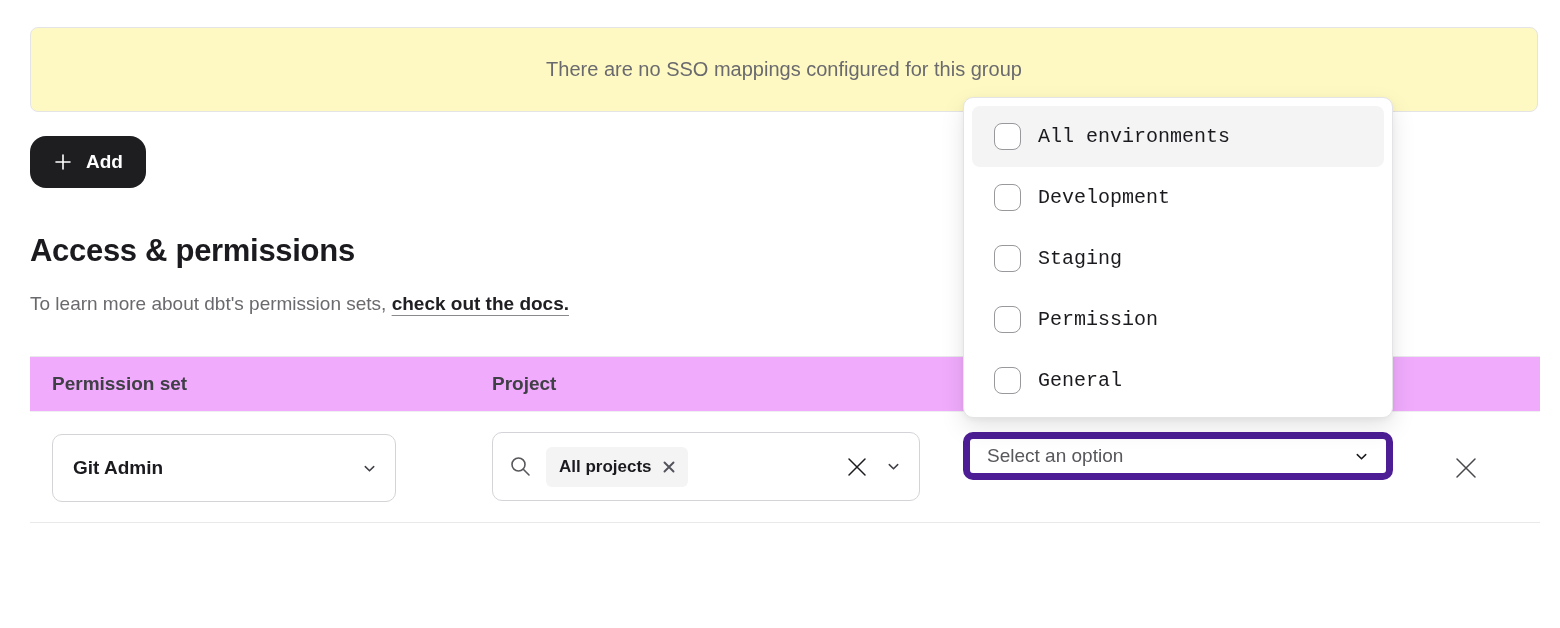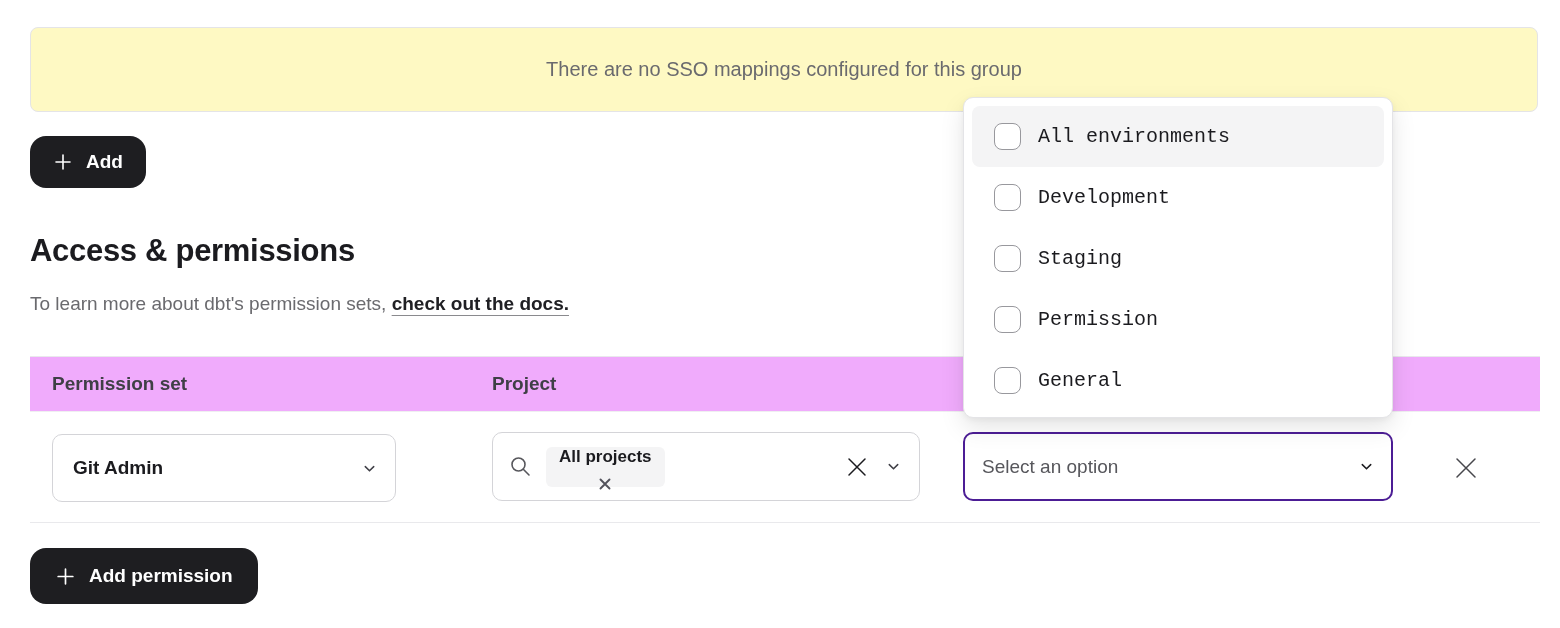--- a/index.html
+++ b/index.html
@@ -123,42 +123,41 @@
     flex: 1;
   }
   .select-project {
     left: 462px; top: 20px;
     width: 428px; height: 69px;
     padding: 0 18px 0 16px;
     gap: 14px;
   }
   .select-environment {
     left: 933px; top: 20px;
-    width: 430px; height: 69px;
-    border: 2px solid #4c1d95;
+    width: 430px; height: 48px;
+    border: 7px solid #4c1d95;
     padding: 0 17px;
   }
   .select-environment .placeholder {
     font-size: 19px;
     color: #57575c;
     flex: 1;
   }
   .chevron { color: #3f3f46; flex-shrink: 0; }
   .chevron svg { display: block; }
 
   
   .chip {
     display: flex; align-items: center;
     gap: 11px;
     background: #f4f4f5;
     border-radius: 6px;
     height: 40px;
     padding: 0 13px;
     cursor: pointer;
-    flex-direction: column;
   }
   .chip .chip-label {
     font-size: 17px;
     font-weight: 700;
     color: #1b1b1f;
     white-space: nowrap;
   }
   .chip .chip-x { display: flex; color: #52525b; cursor: pointer; }
   .project-spacer { flex: 1; }
   .clear-x { display: flex; color: #1b1b1f; cursor: pointer; margin-right: 4px; }
@@ -307,22 +306,14 @@
     <div class="dropdown-option">
       <span class="checkbox"></span>
       <span class="opt-label">Permission</span>
     </div>
     <div class="dropdown-option">
       <span class="checkbox"></span>
       <span class="opt-label">General</span>
     </div>
   </div>
 
-  <button class="btn-dark btn-add-permission">
-    <span>
-      <svg width="21" height="21" viewBox="0 0 20 20" fill="none" stroke="#ffffff" stroke-width="1.6" stroke-linecap="round">
-          <path d="M10 3v14M3 10h14"></path>
-        </svg>
-    </span>
-    <span>Add permission</span>
-  </button>
 
 </div>
 
 </body></html>

